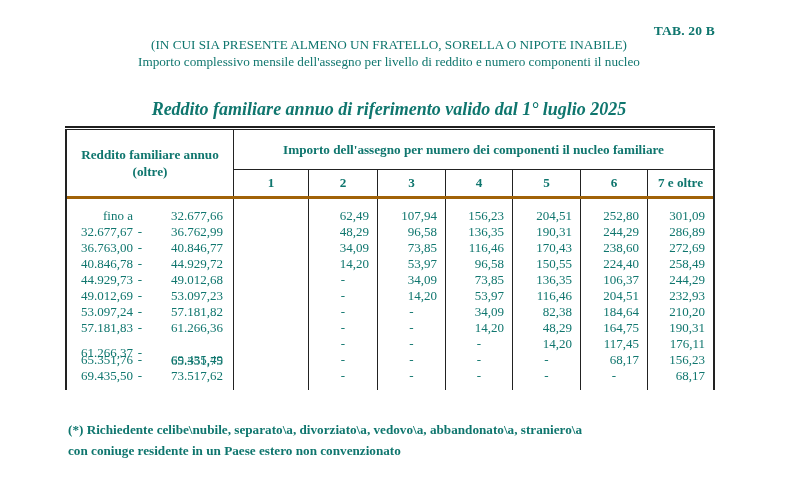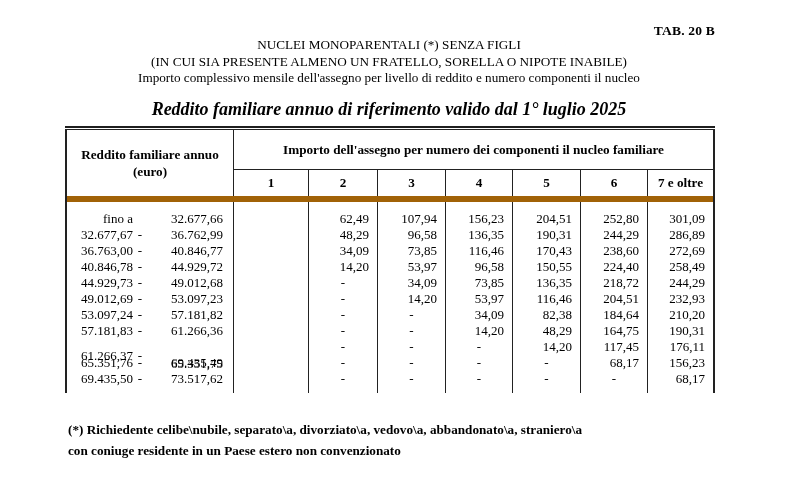--- a/index.html
+++ b/index.html
@@ -1,35 +1,35 @@
 <!DOCTYPE html>
 <html><head>
 <meta charset="utf-8">
 <style>
   html,body { margin:0; padding:0; background:#ffffff; }
   * { box-sizing:border-box; }
   .page {
     position:relative; width:800px; height:477px; background:#ffffff;
-    font-family:"Liberation Serif","DejaVu Serif",serif; color:#000000; overflow:hidden;
+    font-family:"Liberation Serif","DejaVu Serif",serif; color:#0f766e; overflow:hidden;
   }
   .tab-label {
     position:absolute; top:23px; right:85px; font-weight:bold; font-size:13.5px;
     letter-spacing:.2px; white-space:nowrap;
   }
   .titles { position:absolute; top:37px; left:0; width:778px; text-align:center; }
   .title-line { font-size:13.2px; line-height:16.5px; white-space:nowrap; }
   .subtitle {
     position:absolute; top:99px; left:0; width:778px; text-align:center;
     font-weight:bold; font-style:italic; font-size:18px; white-space:nowrap;
   }
   .tbl { position:absolute; left:65px; top:126px; width:650px; }
   .tbl-topline { height:2px; background:#1f1f1f; margin-bottom:1px; }
   .tbl-frame { border-left:2px solid #222; border-right:2px solid #222; border-top:1px solid #222; }
   .grid { display:grid; grid-template-columns:167px 75px 69px 68px 67px 68px 67px 1fr; }
-  .thead { grid-template-rows:40px 26px; border-bottom:6px solid #a16207; }
+  .thead { grid-template-rows:40px 26px; border-bottom:3px solid #a16207; }
   .income-hdr {
     grid-row:1/3; grid-column:1; border-right:1px solid #222;
     display:flex; flex-direction:column; justify-content:center; align-items:center;
     font-weight:bold; font-size:13.2px; line-height:17px; text-align:center;
   }
   .amount-hdr {
     grid-column:2/9; grid-row:1; border-bottom:1px solid #222;
     display:flex; align-items:center; justify-content:center;
     font-weight:bold; font-size:13.2px; text-align:center;
   }
@@ -51,34 +51,33 @@
   .footnote { position:absolute; left:68px; top:419px; font-weight:bold; font-size:13.2px; line-height:21px; }
 </style>
 </head>
 <body>
 
 <div class="page">
 
   <div class="tab-label">TAB. 20 B</div>
 
   <div class="titles">
-    <div class="title-line">NUCLEI MONOPARENTALI (*) SENZA FIGLI</div>
     <div class="title-line">(IN CUI SIA PRESENTE ALMENO UN FRATELLO, SORELLA O NIPOTE INABILE)</div>
     <div class="title-line">Importo complessivo mensile dell'assegno per livello di reddito e numero componenti il nucleo</div>
   </div>
 
   <div class="subtitle">Reddito familiare annuo di riferimento valido dal 1° luglio 2025</div>
 
   <div class="tbl">
     <div class="tbl-topline"></div>
     <div class="tbl-frame">
       <div class="grid thead">
         <div class="cell income-hdr">
           <div>Reddito familiare annuo</div>
-          <div>(euro)</div>
+          <div>(oltre)</div>
         </div>
         <div class="cell amount-hdr">Importo dell'assegno per numero dei componenti il nucleo familiare</div>
         <div class="cell comp-hdr">1</div>
         <div class="cell comp-hdr">2</div>
         <div class="cell comp-hdr">3</div>
         <div class="cell comp-hdr">4</div>
         <div class="cell comp-hdr">5</div>
         <div class="cell comp-hdr">6</div>
         <div class="cell comp-hdr">7 e oltre</div>
       </div>
@@ -153,21 +152,21 @@
             <div class="cell income-cell">
               <div class="rfrom" style="display: block;">44.929,73</div>
               <div class="rdash" style="display: block;">-</div>
               <div class="rto" style="display: block;">49.012,68</div>
             </div>
             <div class="cell val"></div>
             <div class="cell val dash">-</div>
             <div class="cell val">34,09</div>
             <div class="cell val">73,85</div>
             <div class="cell val">136,35</div>
-            <div class="cell val">218,72</div>
+            <div class="cell val">106,37</div>
             <div class="cell val">244,29</div>
           </div>
           <div class="trow">
             <div class="cell income-cell">
               <div class="rfrom" style="display: block;">49.012,69</div>
               <div class="rdash" style="display: block;">-</div>
               <div class="rto" style="display: block;">53.097,23</div>
             </div>
             <div class="cell val"></div>
             <div class="cell val dash">-</div>

